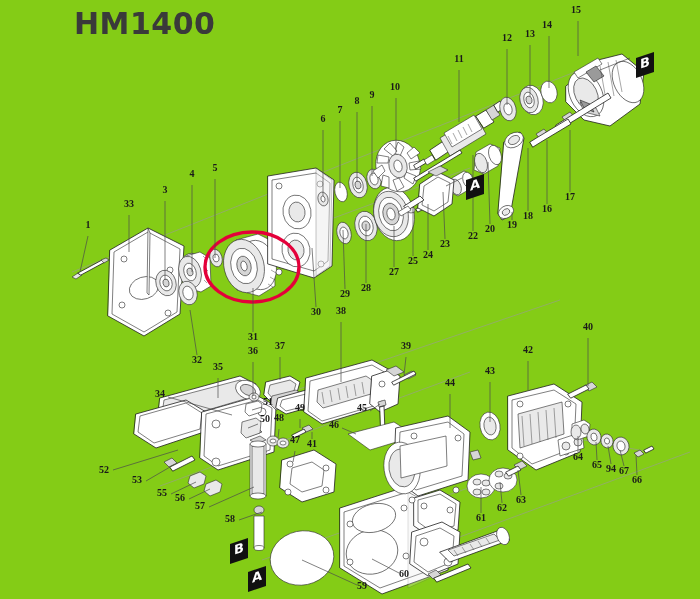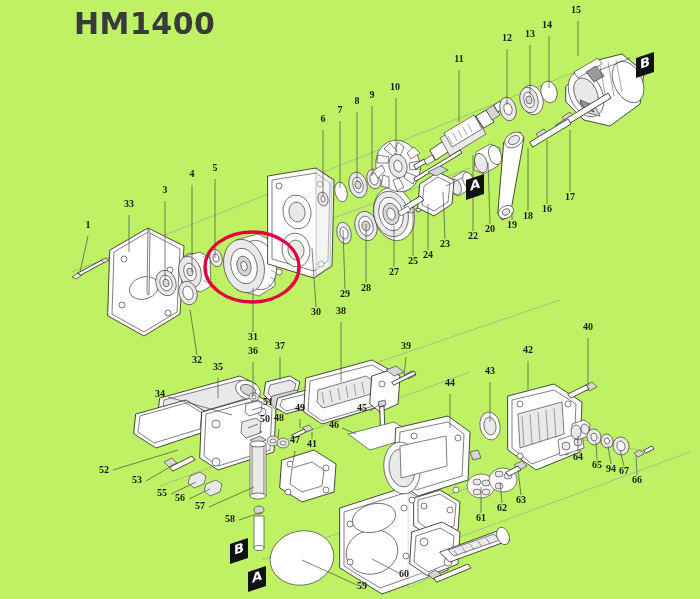--- a/index.html
+++ b/index.html
@@ -7,21 +7,21 @@
     padding: 0;
     background: #ffffff;
   }
   body {
     font-family: "Liberation Sans", sans-serif;
   }
   #page {
     position: relative;
     width: 700px;
     height: 599px;
-    background: #bef264;
+    background: #84cc16;
     overflow: hidden;
   }
   #title {
     position: absolute;
     left: 74px;
     top: 6px;
     font-size: 30px;
     font-weight: bold;
     color: #3a3a3a;
     letter-spacing: 0.5px;

